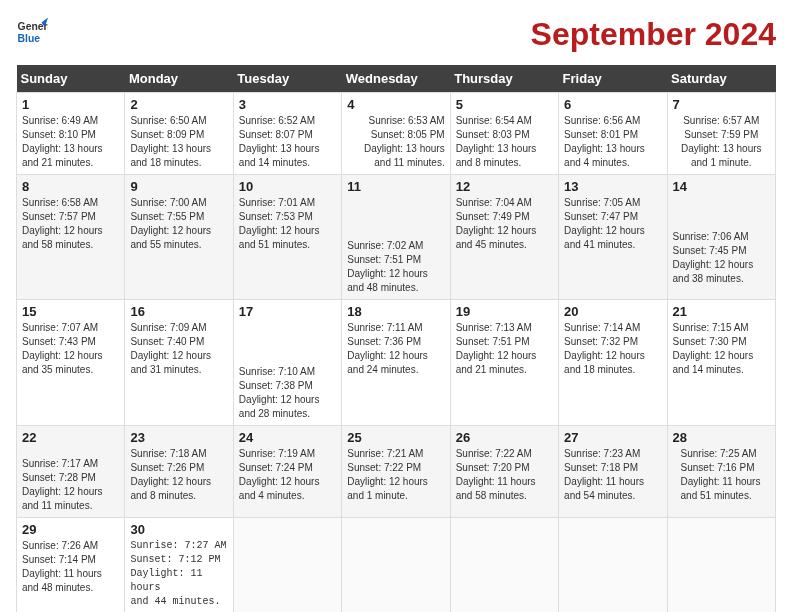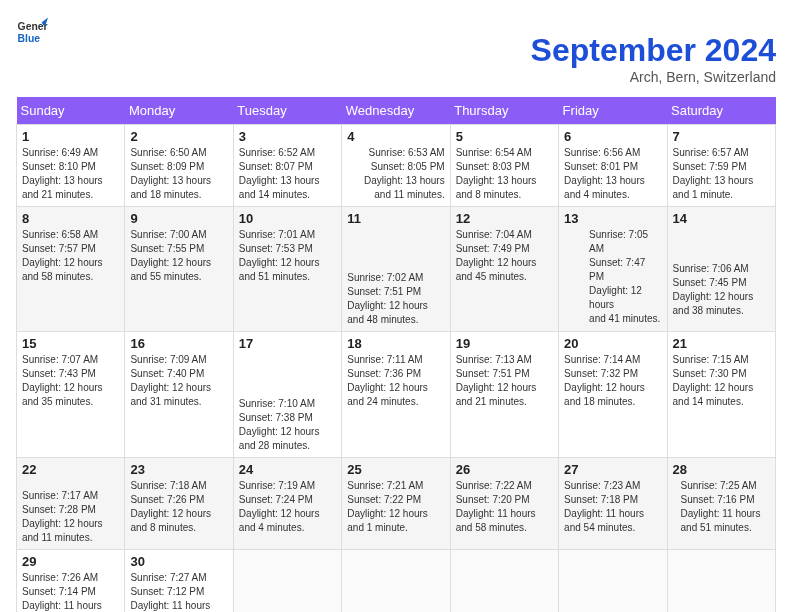--- a/index.html
+++ b/index.html
@@ -24,39 +24,38 @@
     .logo-icon {
       width: 32px;
       height: 32px;
     }
     .title-block {
       text-align: right;
     }
     .month-title {
       font-size: 32px;
       font-weight: bold;
-      color: #1d4ed8;
-      margin-top: 16px;
+      color: #b91c1c;
     }
     .subtitle {
       font-size: 14px;
       color: #555;
     }
     table {
       width: 100%;
       border-collapse: collapse;
       font-size: 11px;
     }
     thead tr th {
-      background-color: #8b5cf6;
+      background-color: #404040;
       color: #fff;
       padding: 6px 4px;
       text-align: left;
       font-size: 13px;
-      font-weight: normal;
+      font-weight: bold;
     }
     tbody tr td {
       border: 1px solid #ddd;
       padding: 4px 5px;
       vertical-align: top;
       width: 14.28%;
       height: 80px;
       background: #fff;
     }
     tbody tr:nth-child(even) td {
@@ -84,21 +83,20 @@
 <div class="header">
   <div class="logo">
     <svg class="logo-icon" viewBox="0 0 40 40">
       <text x="2" y="18" font-size="13" font-weight="bold" fill="#333">General</text>
       <text x="2" y="32" font-size="13" font-weight="bold" fill="#1565C0">Blue</text>
       <polygon points="32,8 40,2 36,14" fill="#1565C0"></polygon>
     </svg>
   </div>
   <div class="title-block">
     <div class="month-title">September 2024</div>
-    <div class="subtitle">Arch, Bern, Switzerland</div>
   </div>
 </div>
 
 <table>
   <thead>
     <tr>
     <th>Sunday</th>
         <th>Monday</th>
         <th>Tuesday</th>
         <th>Wednesday</th>
@@ -146,21 +144,21 @@
         </td>
         <td>
           <span class="day-num">6</span>
           <div class="day-info" style="white-space: pre-line;">Sunrise: 6:56 AM
 Sunset: 8:01 PM
 Daylight: 13 hours
 and 4 minutes.</div>
         </td>
         <td>
           <span class="day-num">7</span>
-          <div class="day-info" style="white-space: pre-line;">Sunrise: 6:57 AM
+          <div class="day-info" style="white-space: pre-line; text-align: center;">Sunrise: 6:57 AM
 Sunset: 7:59 PM
 Daylight: 13 hours
 and 1 minute.</div>
         </td>
       </tr>
       <tr>
         <td>
           <span class="day-num">8</span>
           <div class="day-info" style="white-space: pre-line;">Sunrise: 6:58 AM
 Sunset: 7:57 PM
@@ -190,21 +188,21 @@
         </td>
         <td>
           <span class="day-num">12</span>
           <div class="day-info" style="white-space: pre-line;">Sunrise: 7:04 AM
 Sunset: 7:49 PM
 Daylight: 12 hours
 and 45 minutes.</div>
         </td>
         <td>
           <span class="day-num">13</span>
-          <div class="day-info" style="white-space: pre-line; margin-left: 25px;">Sunrise: 7:05 AM
+          <div class="day-info" style="white-space: pre-line;">Sunrise: 7:05 AM
 Sunset: 7:47 PM
 Daylight: 12 hours
 and 41 minutes.</div>
         </td>
         <td>
           <span class="day-num">14</span>
           <div class="day-info" style="white-space: pre-line; margin-top: 36px;">Sunrise: 7:06 AM
 Sunset: 7:45 PM
 Daylight: 12 hours
 and 38 minutes.</div>
@@ -315,21 +313,21 @@
       <tr>
         <td>
           <span class="day-num">29</span>
           <div class="day-info" style="white-space: pre-line;">Sunrise: 7:26 AM
 Sunset: 7:14 PM
 Daylight: 11 hours
 and 48 minutes.</div>
         </td>
         <td>
           <span class="day-num">30</span>
-          <div class="day-info" style="white-space: pre-line;">Sunrise: 7:27 AM
+          <div class="day-info" style="white-space: pre-line; font-family: Liberation Mono, monospace;">Sunrise: 7:27 AM
 Sunset: 7:12 PM
 Daylight: 11 hours
 and 44 minutes.</div>
         </td>
         <td class="empty"></td>
         <td class="empty"></td>
         <td class="empty"></td>
         <td class="empty"></td>
         <td class="empty"></td>
       </tr>

